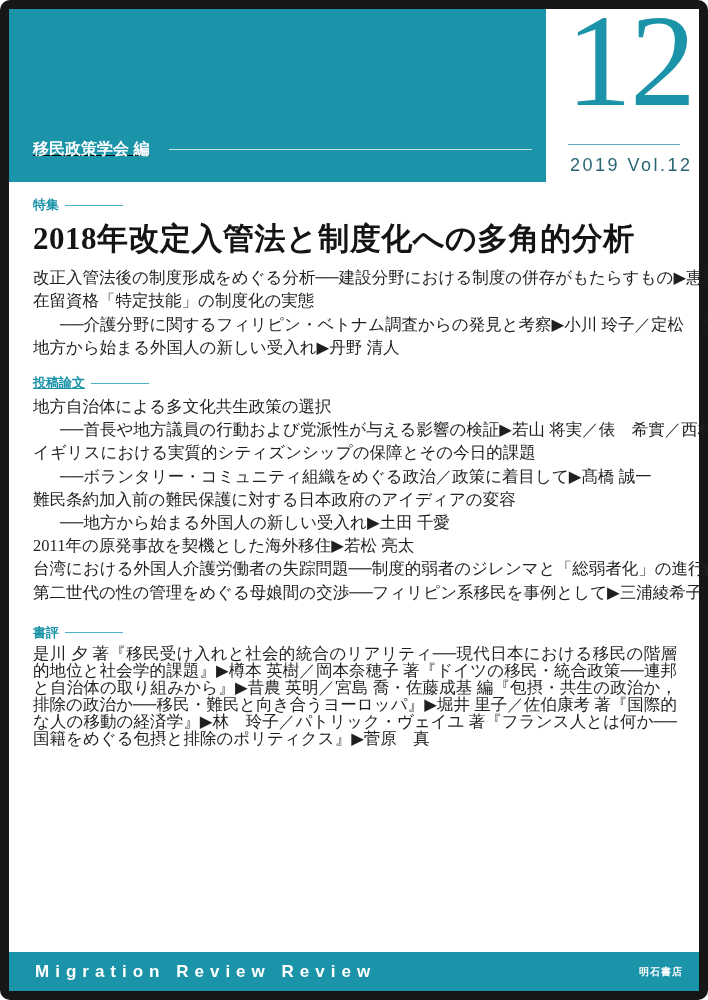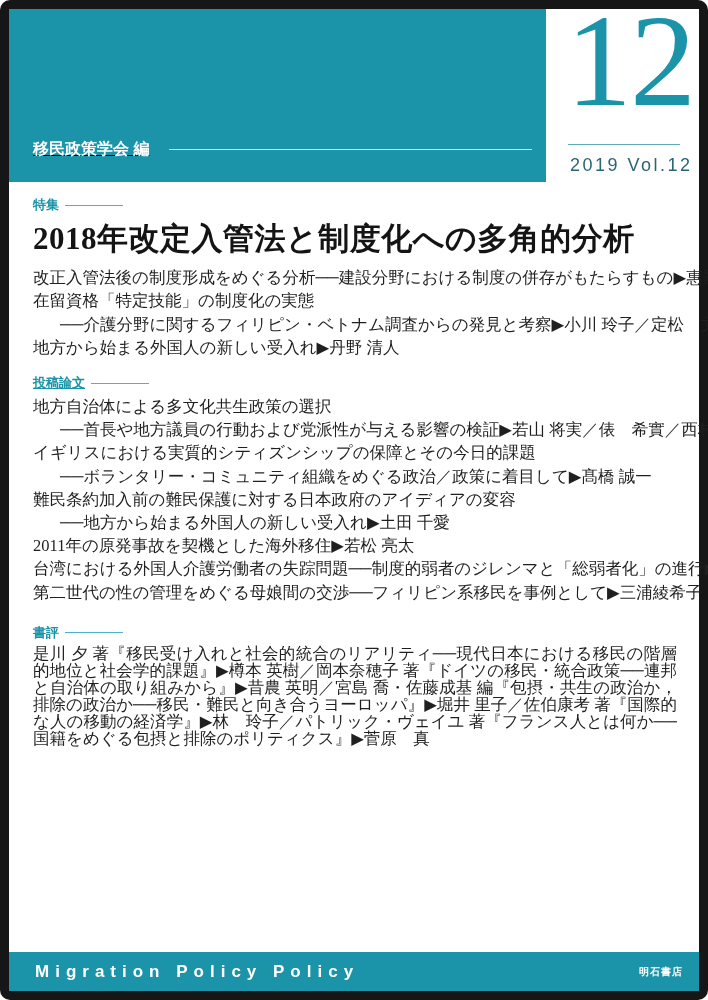--- a/index.html
+++ b/index.html
@@ -179,18 +179,18 @@
         <div class="toc-line">台湾における外国人介護労働者の失踪問題──制度的弱者のジレンマと「総弱者化」の進行▶鄭　安君</div>
         <div class="toc-line">第二世代の性の管理をめぐる母娘間の交渉──フィリピン系移民を事例として▶三浦綾希子</div>
       </div>
 
       <div class="section-label sec-gap2">書評</div>
       <div class="reviews-body">是川 夕 著『移民受け入れと社会的統合のリアリティ──現代日本における移民の階層的地位と社会学的課題』▶樽本 英樹／岡本奈穂子 著『ドイツの移民・統合政策──連邦と自治体の取り組みから』▶昔農 英明／宮島 喬・佐藤成基 編『包摂・共生の政治か，排除の政治か──移民・難民と向き合うヨーロッパ』▶堀井 里子／佐伯康考 著『国際的な人の移動の経済学』▶林　玲子／パトリック・ヴェイユ 著『フランス人とは何か──国籍をめぐる包摂と排除のポリティクス』▶菅原　真</div>
 
     </div>
 
     <div class="footer-bar">
-      <div class="footer-title">Migration Policy Policy</div>
+      <div class="footer-title">Migration Review Review</div>
       <div class="footer-publisher">明石書店</div>
     </div>
 
   </div>
 </div>
 
 </body></html>

